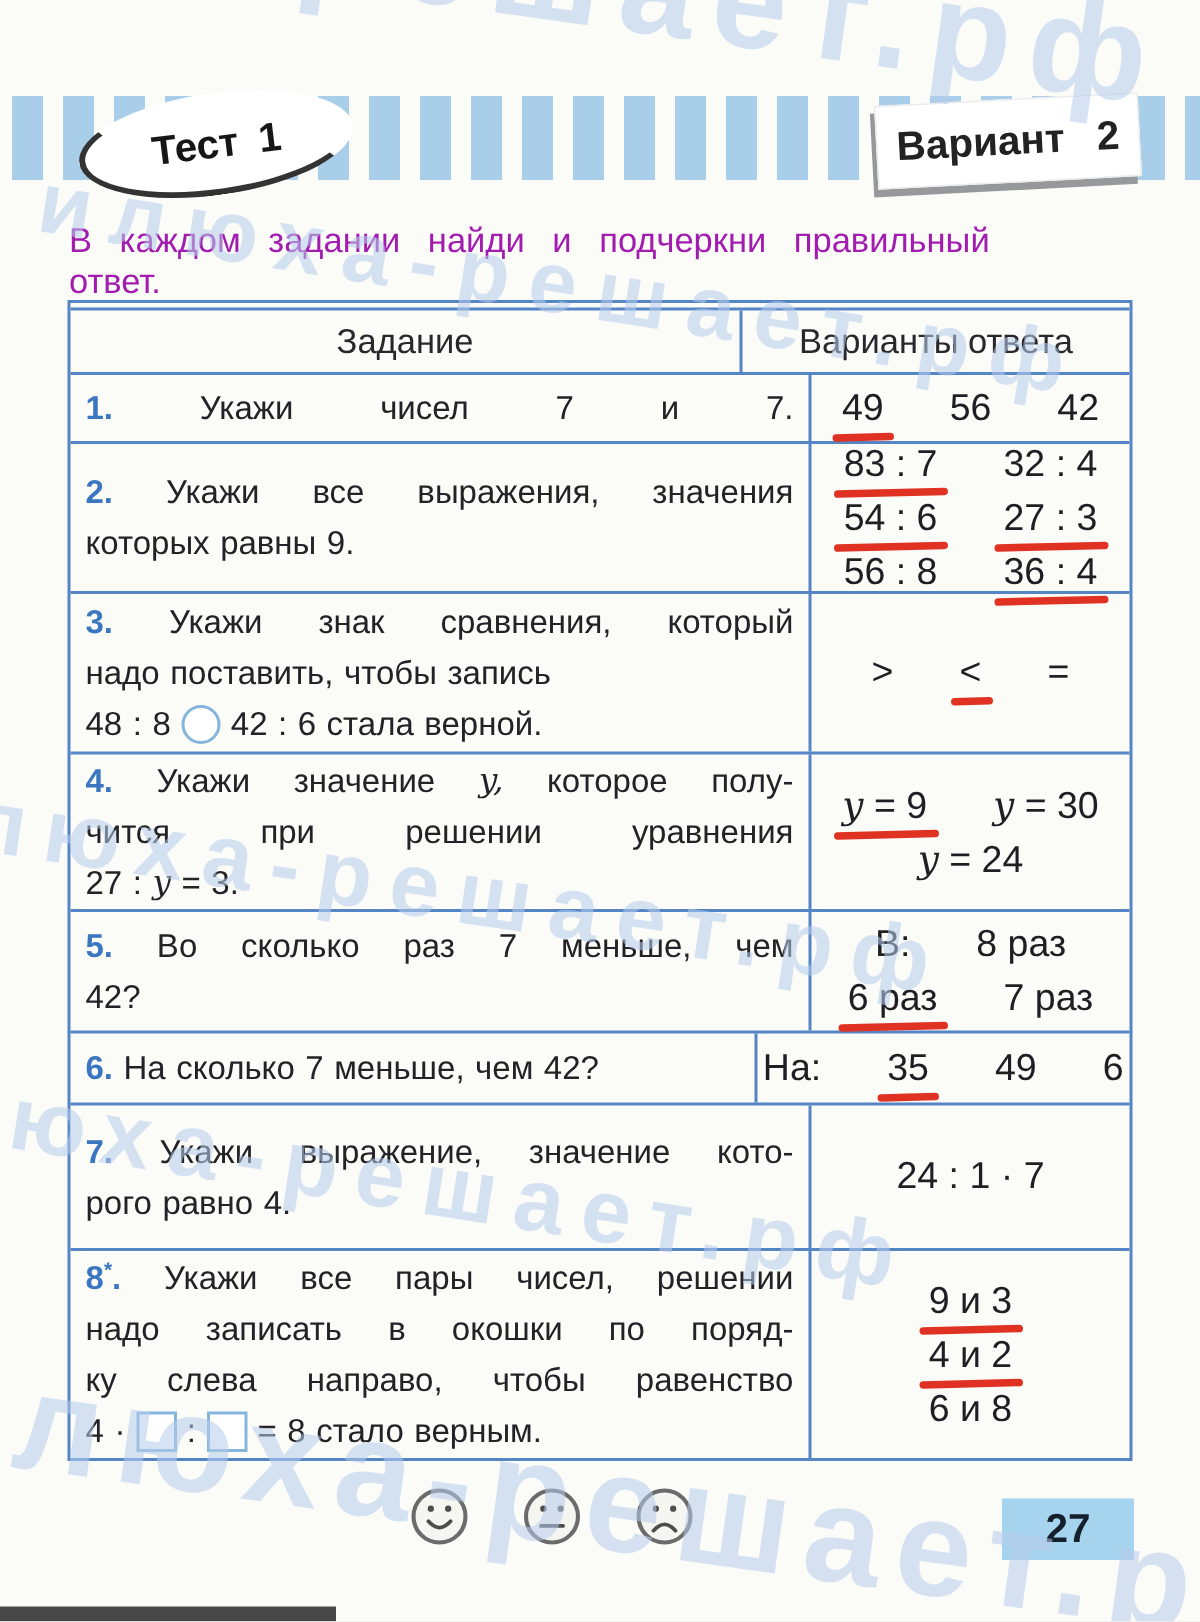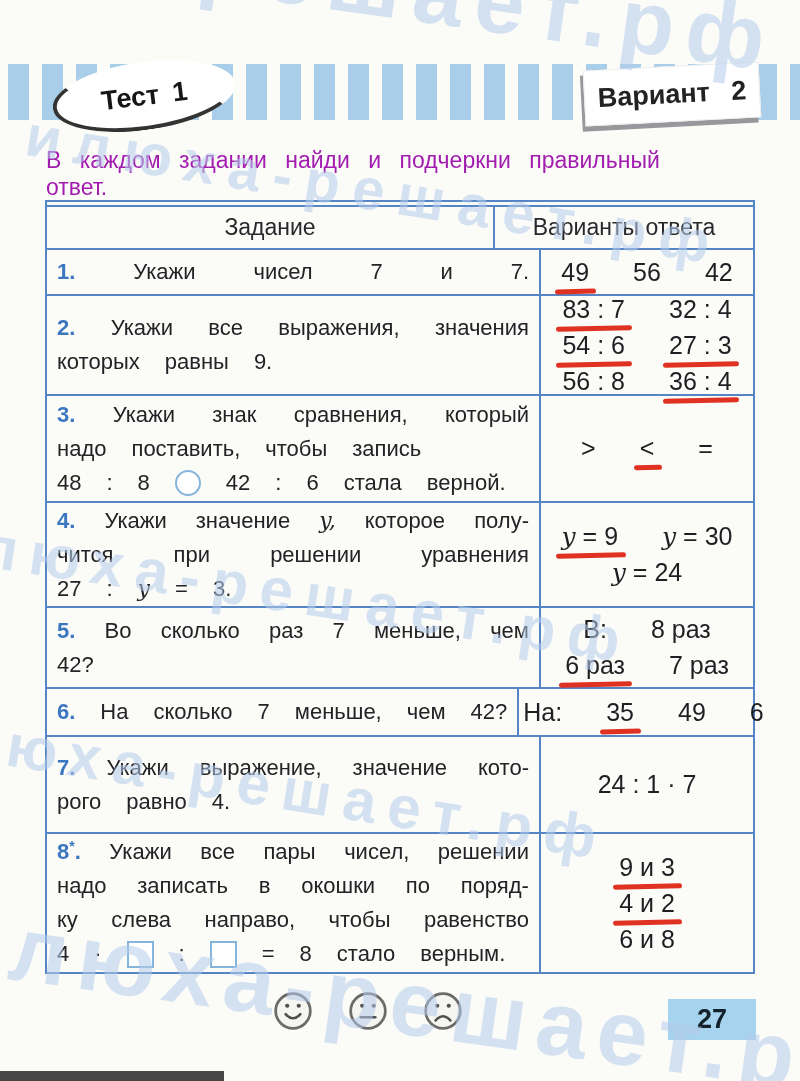--- a/index.html
+++ b/index.html
@@ -30,21 +30,21 @@
   .hc{display:flex;align-items:center;justify-content:center;font-size:23px;color:#28282c;box-sizing:border-box;}
   .hc.task{width:448px;border-right:2px solid #5585c5;}
   .hc.ans{flex:1;}
   .trow{display:flex;border-top:2px solid #5585c5;box-sizing:border-box;}
   .tc{width:494px;border-right:2px solid #5585c5;box-sizing:border-box;
       padding:4px 10px 4px 10px;display:flex;flex-direction:column;justify-content:center;}
   .ac{flex:1;box-sizing:border-box;display:flex;flex-direction:column;justify-content:center;
       align-items:center;font-size:25px;color:#1f1f23;padding:2px 4px;}
   .tl{display:flex;align-items:center;min-height:34px;font-size:22px;color:#232327;}
   .tl.j{justify-content:space-between;}
-  .tl.nj{gap:25px;}
+  .tl.nj{gap:7px;}
   .num{color:#3b76c0;font-weight:bold;}
   .num sup{font-size:14px;}
   .al{display:flex;align-items:center;gap:44px;min-height:36px;}
   .ans{position:relative;white-space:nowrap;}
   .ans.u::after{content:"";position:absolute;left:-6px;right:-7px;bottom:-7px;height:5px;
                 background:#e03222;border-radius:3px;transform:rotate(-1.4deg);}
   .vy{font-style:italic;font-family:"DejaVu Serif",serif;}
   .circle-ph{display:inline-block;width:22px;height:22px;border:2px solid #85b5dc;
              border-radius:50%;background:#fff;}
   .box-ph{display:inline-block;width:23px;height:23px;border:2px solid #85b5dc;background:#fff;}

